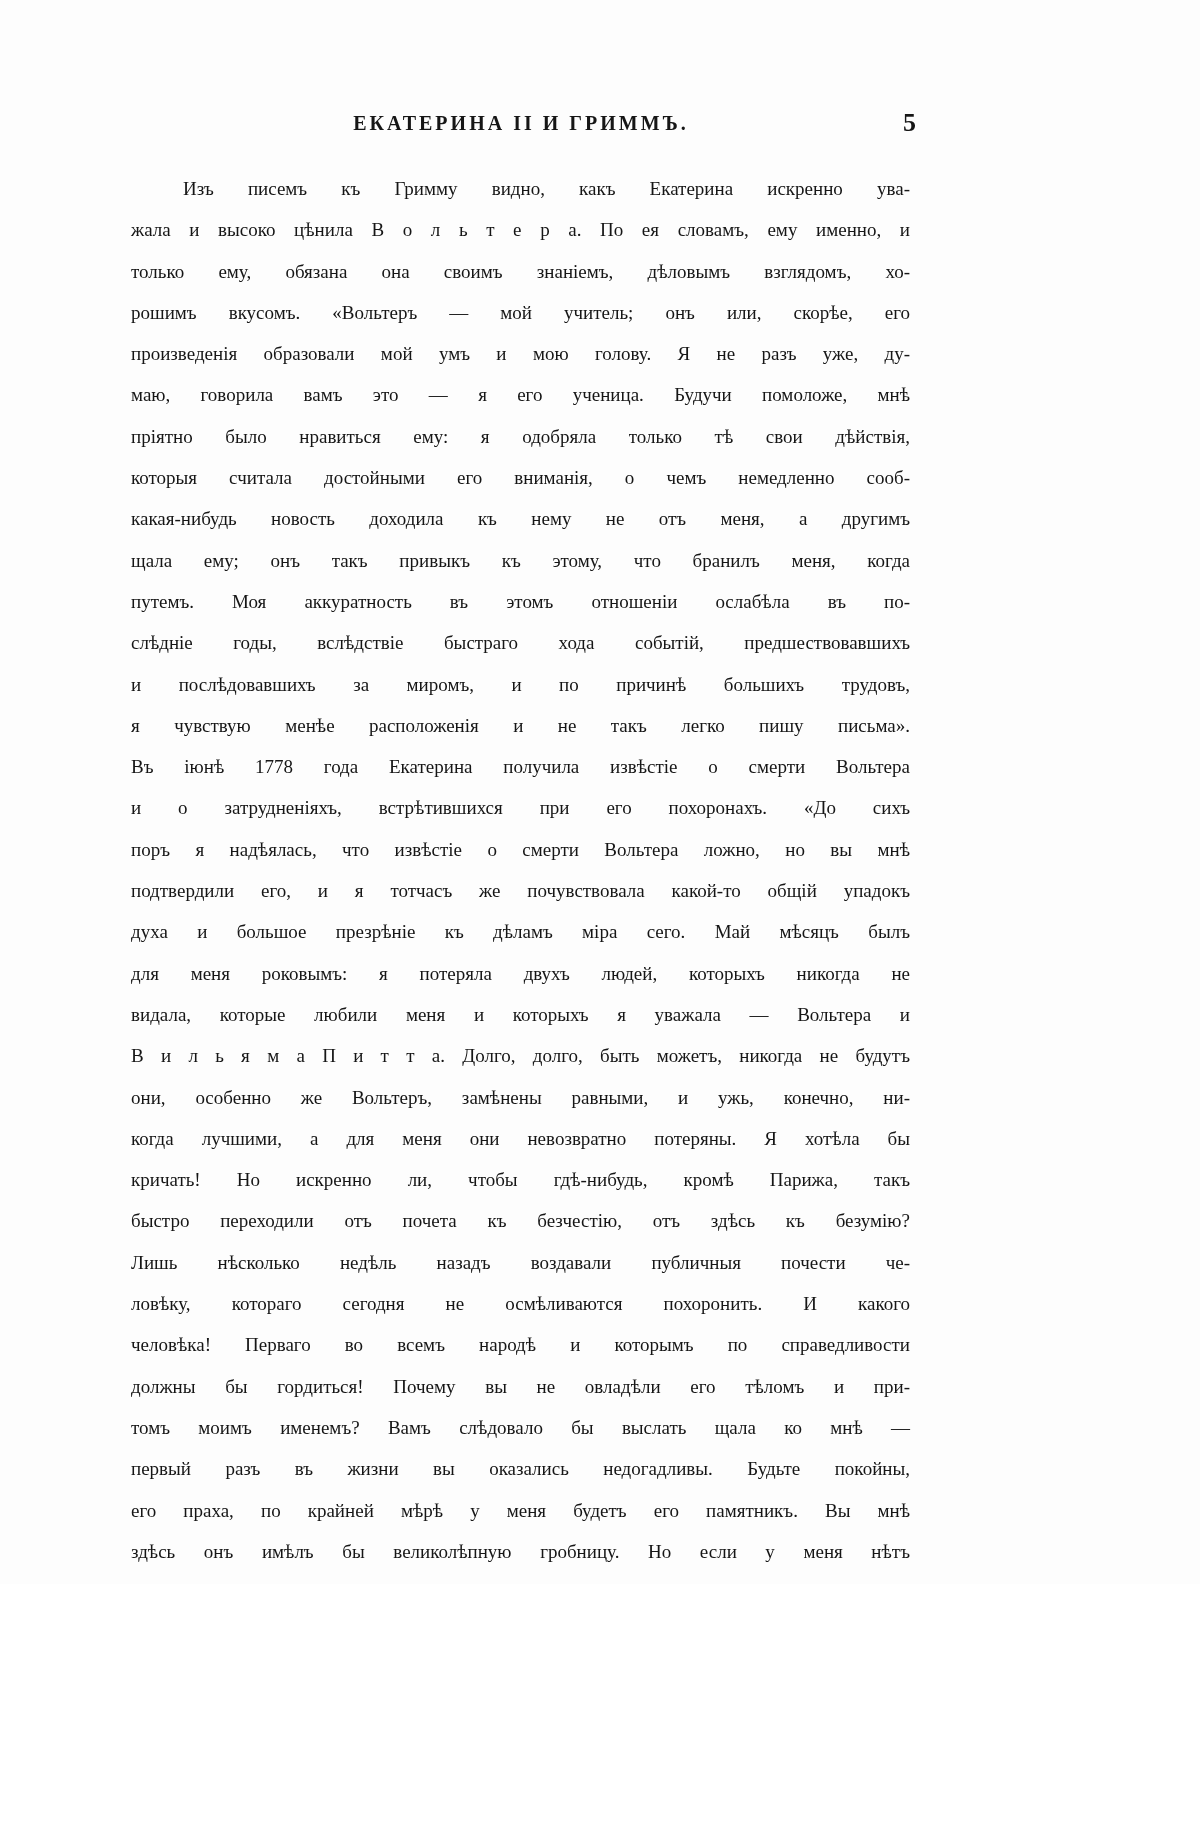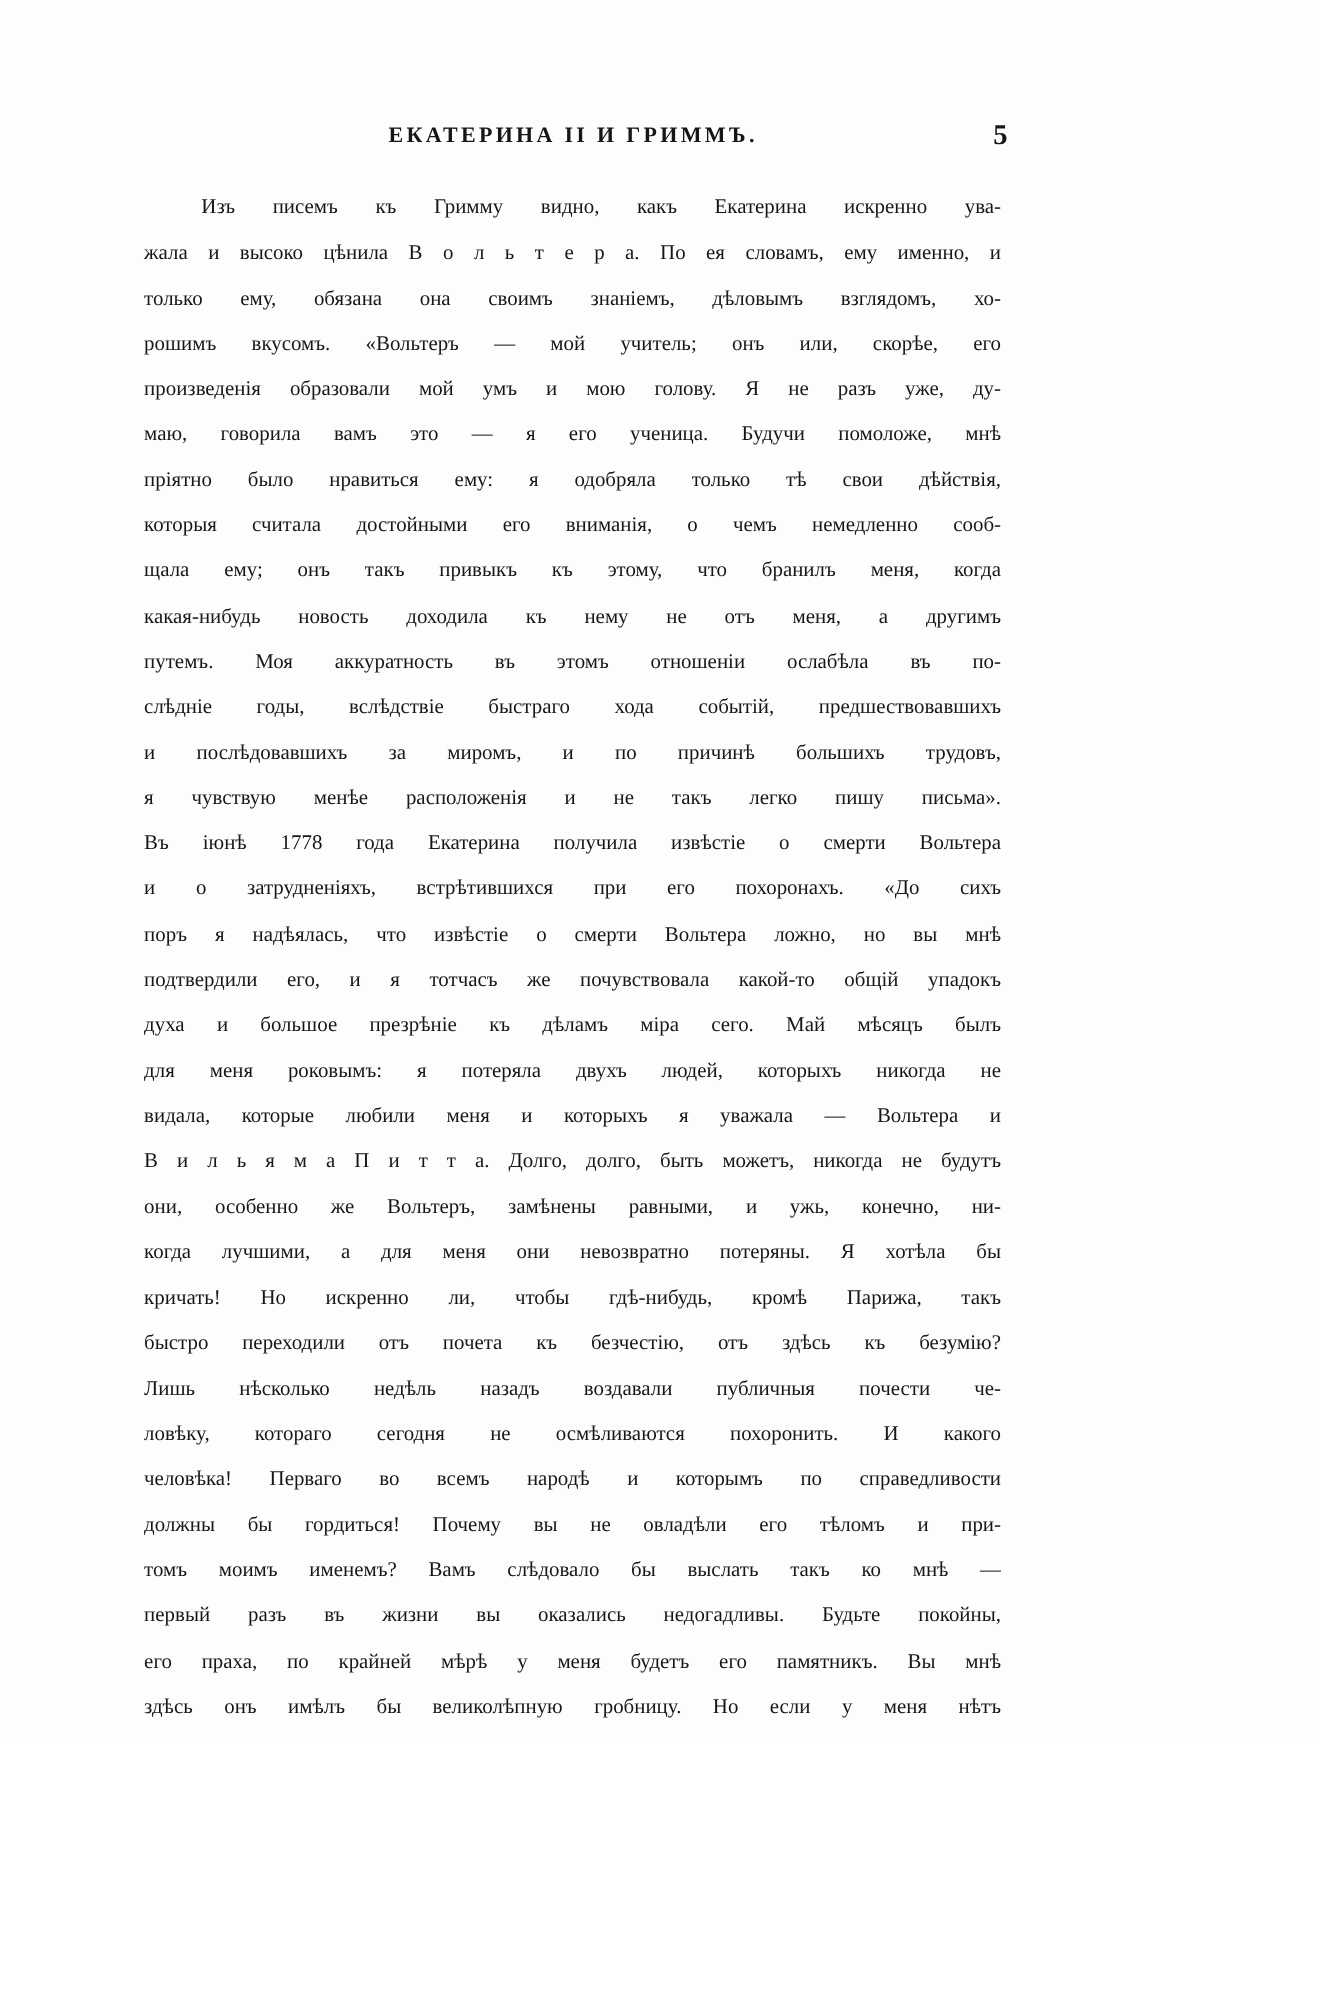--- a/index.html
+++ b/index.html
@@ -82,43 +82,43 @@
 
   <div class="body-text">
       <div class="line">Изъ писемъ къ Гримму видно, какъ Екатерина искренно ува-</div>
       <div class="line">жала и высоко цѣнила В о л ь т е р а. По ея словамъ, ему именно, и</div>
       <div class="line">только ему, обязана она своимъ знаніемъ, дѣловымъ взглядомъ, хо-</div>
       <div class="line">рошимъ вкусомъ. «Вольтеръ — мой учитель; онъ или, скорѣе, его</div>
       <div class="line">произведенія образовали мой умъ и мою голову. Я не разъ уже, ду-</div>
       <div class="line">маю, говорила вамъ это — я его ученица. Будучи помоложе, мнѣ</div>
       <div class="line">пріятно было нравиться ему: я одобряла только тѣ свои дѣйствія,</div>
       <div class="line">которыя считала достойными его вниманія, о чемъ немедленно сооб-</div>
+      <div class="line">какая-нибудь новость доходила къ нему не отъ меня, а другимъ</div>
       <div class="line">щала ему; онъ такъ привыкъ къ этому, что бранилъ меня, когда</div>
-      <div class="line">какая-нибудь новость доходила къ нему не отъ меня, а другимъ</div>
       <div class="line">путемъ. Моя аккуратность въ этомъ отношеніи ослабѣла въ по-</div>
       <div class="line">слѣдніе годы, вслѣдствіе быстраго хода событій, предшествовавшихъ</div>
       <div class="line">и послѣдовавшихъ за миромъ, и по причинѣ большихъ трудовъ,</div>
       <div class="line">я чувствую менѣе расположенія и не такъ легко пишу письма».</div>
       <div class="line">Въ іюнѣ 1778 года Екатерина получила извѣстіе о смерти Вольтера</div>
       <div class="line">и о затрудненіяхъ, встрѣтившихся при его похоронахъ. «До сихъ</div>
       <div class="line">поръ я надѣялась, что извѣстіе о смерти Вольтера ложно, но вы мнѣ</div>
       <div class="line">подтвердили его, и я тотчасъ же почувствовала какой-то общій упадокъ</div>
       <div class="line">духа и большое презрѣніе къ дѣламъ міра сего. Май мѣсяцъ былъ</div>
       <div class="line">для меня роковымъ: я потеряла двухъ людей, которыхъ никогда не</div>
       <div class="line">видала, которые любили меня и которыхъ я уважала — Вольтера и</div>
       <div class="line">В и л ь я м а  П и т т а. Долго, долго, быть можетъ, никогда не будутъ</div>
       <div class="line">они, особенно же Вольтеръ, замѣнены равными, и ужь, конечно, ни-</div>
       <div class="line">когда лучшими, а для меня они невозвратно потеряны. Я хотѣла бы</div>
       <div class="line">кричать! Но искренно ли, чтобы гдѣ-нибудь, кромѣ Парижа, такъ</div>
       <div class="line">быстро переходили отъ почета къ безчестію, отъ здѣсь къ безумію?</div>
       <div class="line">Лишь нѣсколько недѣль назадъ воздавали публичныя почести че-</div>
       <div class="line">ловѣку, котораго сегодня не осмѣливаются похоронить. И какого</div>
       <div class="line">человѣка! Перваго во всемъ народѣ и которымъ по справедливости</div>
       <div class="line">должны бы гордиться! Почему вы не овладѣли его тѣломъ и при-</div>
-      <div class="line">томъ моимъ именемъ? Вамъ слѣдовало бы выслать такъ ко мнѣ —</div>
+      <div class="line">томъ моимъ именемъ? Вамъ слѣдовало бы выслать щала ко мнѣ —</div>
       <div class="line">первый разъ въ жизни вы оказались недогадливы. Будьте покойны,</div>
       <div class="line">его праха, по крайней мѣрѣ у меня будетъ его памятникъ. Вы мнѣ</div>
       <div class="line">здѣсь онъ имѣлъ бы великолѣпную гробницу. Но если у меня нѣтъ</div>
       <div class="line">доставите большое аккуратность, если пріобрѣтете для меня не</div>
     </div>
 
   <div class="watermark">Библиотека "Руниверс"</div>
 
 </div>
 

